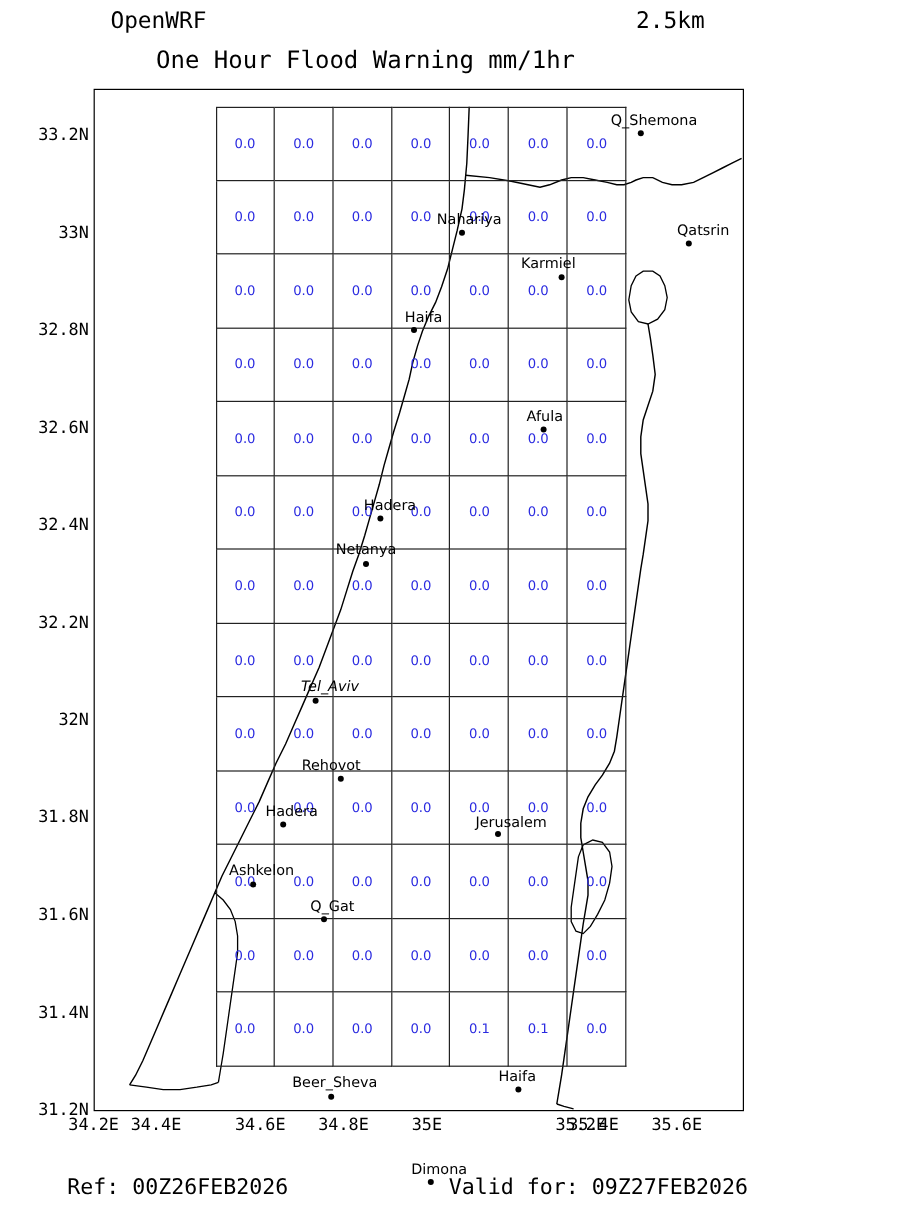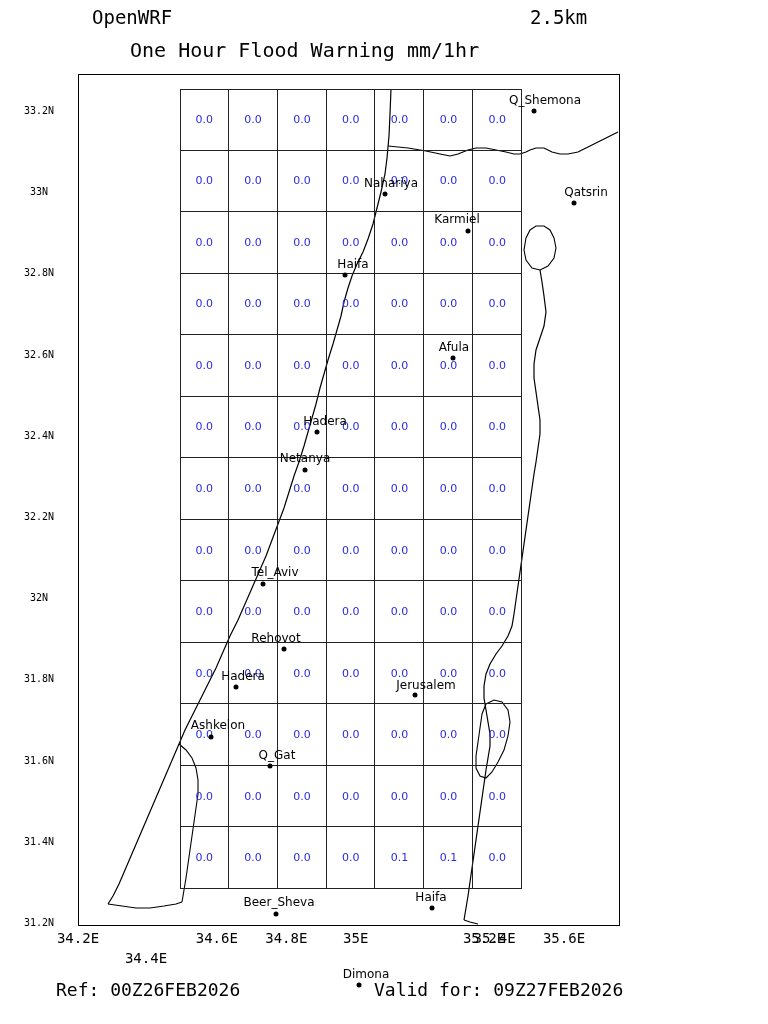--- a/index.html
+++ b/index.html
@@ -65,22 +65,22 @@
     font-size: 11px;
     color: #2a2ae0;
     font-family: "DejaVu Sans", sans-serif;
     white-space: nowrap;
   }
 
   
   .ytick {
     position: absolute;
     right: 0;
-    text-align: center;
-    font-size: 10px;
+    text-align: right;
+    font-size: 14px;
     white-space: nowrap;
   }
   #y-axis { left: 0px; top: 0px; width: 74px; height: 1024px; }
   .xtick {
     position: absolute;
     top: 0;
     font-size: 14px;
     white-space: nowrap;
     transform: translateX(-50%);
   }
@@ -363,21 +363,21 @@
     <div class="city-label" style="left: 457px; top: 212px;">Karmiel</div>
     <div class="city-dot" style="left: 345px; top: 275px;"></div>
     <div class="city-label" style="left: 353px; top: 257px;">Haifa</div>
     <div class="city-dot" style="left: 453px; top: 358px;"></div>
     <div class="city-label" style="left: 454px; top: 340px;">Afula</div>
     <div class="city-dot" style="left: 317px; top: 432px;"></div>
     <div class="city-label" style="left: 325px; top: 414px;">Hadera</div>
     <div class="city-dot" style="left: 305px; top: 470px;"></div>
     <div class="city-label" style="left: 305px; top: 451px;">Netanya</div>
     <div class="city-dot" style="left: 263px; top: 584px;"></div>
-    <div class="city-label" style="left: 275px; top: 565px;">Tel_Aviv</div>
+    <div class="city-label" style="left: 275px; top: 565px; font-style: italic;">Tel_Aviv</div>
     <div class="city-dot" style="left: 284px; top: 649px;"></div>
     <div class="city-label" style="left: 276px; top: 631px;">Rehovot</div>
     <div class="city-dot" style="left: 236px; top: 687px;"></div>
     <div class="city-label" style="left: 243px; top: 669px;">Hadera</div>
     <div class="city-dot" style="left: 415px; top: 695px;"></div>
     <div class="city-label" style="left: 426px; top: 678px;">Jerusalem</div>
     <div class="city-dot" style="left: 211px; top: 737px;"></div>
     <div class="city-label" style="left: 218px; top: 718px;">Ashkelon</div>
     <div class="city-dot" style="left: 270px; top: 766px;"></div>
     <div class="city-label" style="left: 277px; top: 748px;">Q_Gat</div>
@@ -397,21 +397,21 @@
     <div class="ytick" style="top: 592.2px; width: 70px;">32N</div>
     <div class="ytick" style="top: 511px; width: 70px;">32.2N</div>
     <div class="ytick" style="top: 429.8px; width: 70px;">32.4N</div>
     <div class="ytick" style="top: 348.6px; width: 70px;">32.6N</div>
     <div class="ytick" style="top: 267.4px; width: 70px;">32.8N</div>
     <div class="ytick" style="top: 186.2px; width: 70px;">33N</div>
     <div class="ytick" style="top: 105px; width: 70px;">33.2N</div>
   </div>
 <div class="abs" id="x-axis">
     <div class="xtick" style="left: 78px;">34.2E</div>
-    <div class="xtick" style="left: 146px; margin-top: 20px;">34.4E</div>
+    <div class="xtick" style="left: 130px;">34.4E</div>
     <div class="xtick" style="left: 216.857px;">34.6E</div>
     <div class="xtick" style="left: 286.286px;">34.8E</div>
     <div class="xtick" style="left: 355.714px;">35E</div>
     <div class="xtick" style="left: 449px; margin-left: 35px;">35.2E</div>
     <div class="xtick" style="left: 494.571px;">35.4E</div>
     <div class="xtick" style="left: 564px;">35.6E</div>
   </div>
 
 <div class="abs" id="footer-ref">Ref: 00Z26FEB2026</div>
 <div class="abs" id="footer-valid">Valid for: 09Z27FEB2026</div>

